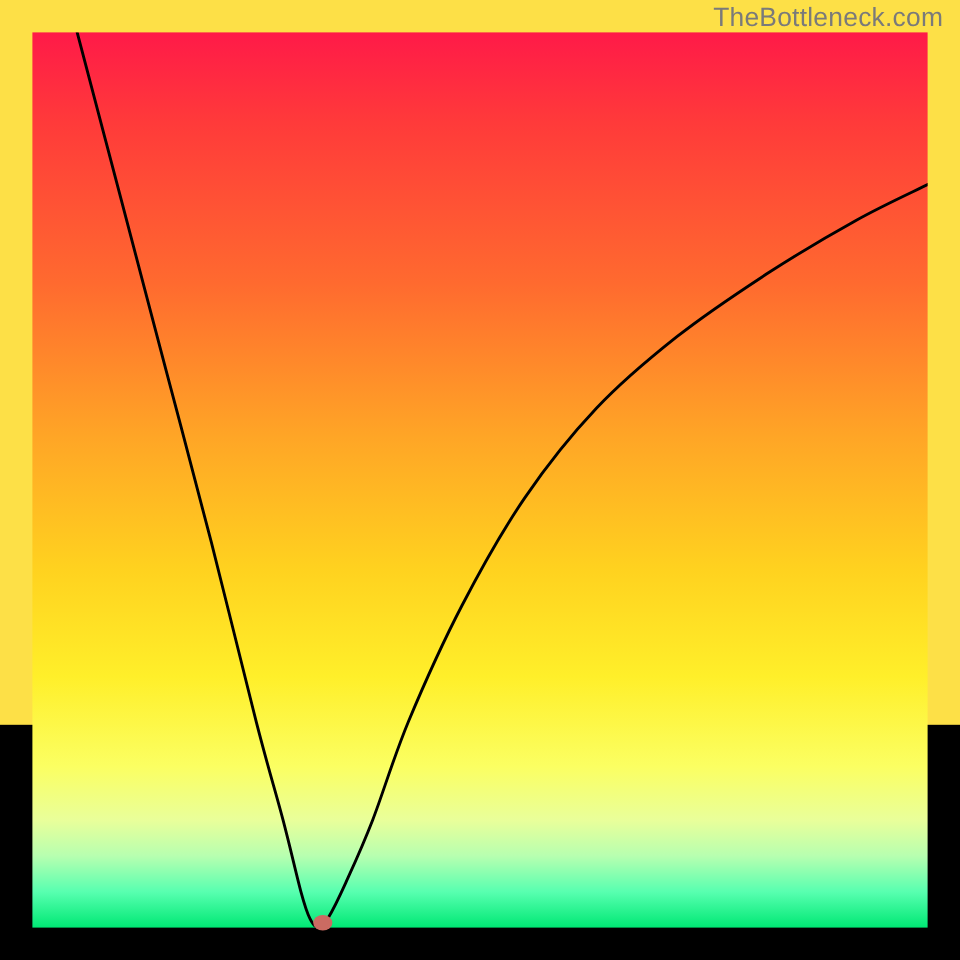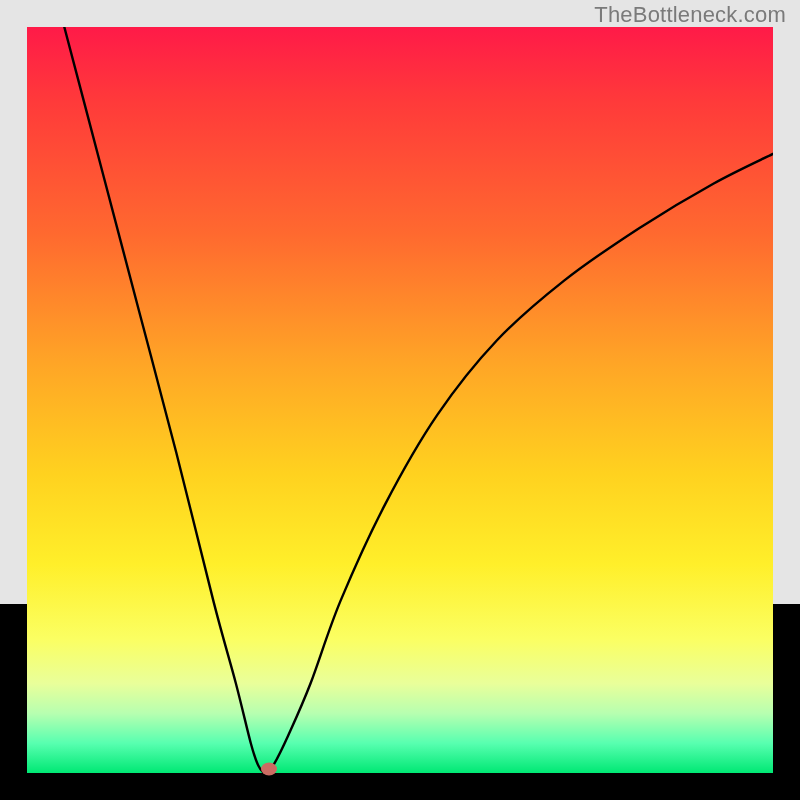--- a/index.html
+++ b/index.html
@@ -8,21 +8,21 @@
     width: 800px;
     height: 800px;
     background: #000;
     font-family: Arial, Helvetica, sans-serif;
     overflow: hidden;
   }
   .frame {
     position: relative;
     width: 800px;
     height: 604px;
-    background: #e5e5e5;
+    background: #fde047;
   }
   .watermark {
     position: absolute;
     top: 2px;
     right: 14px;
     color: #7a7a7a;
     font-size: 22px;
     font-weight: 500;
     letter-spacing: 0.2px;
     user-select: none;

